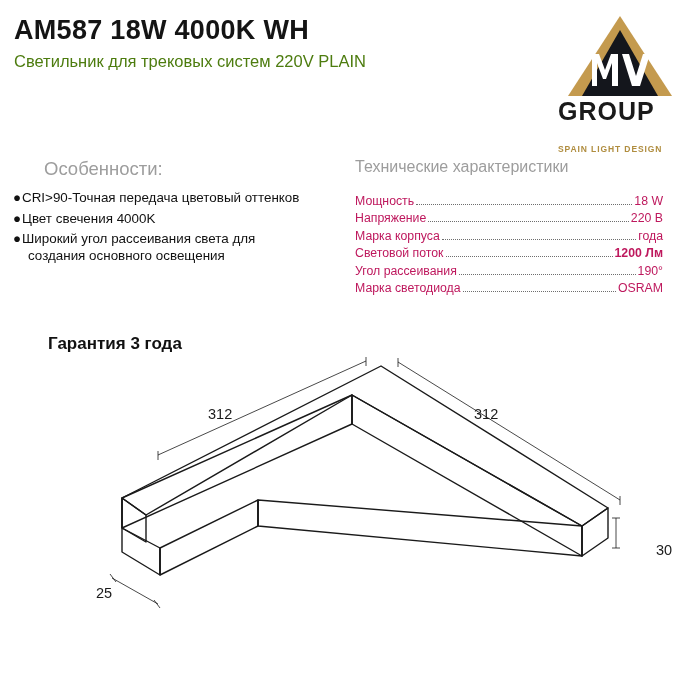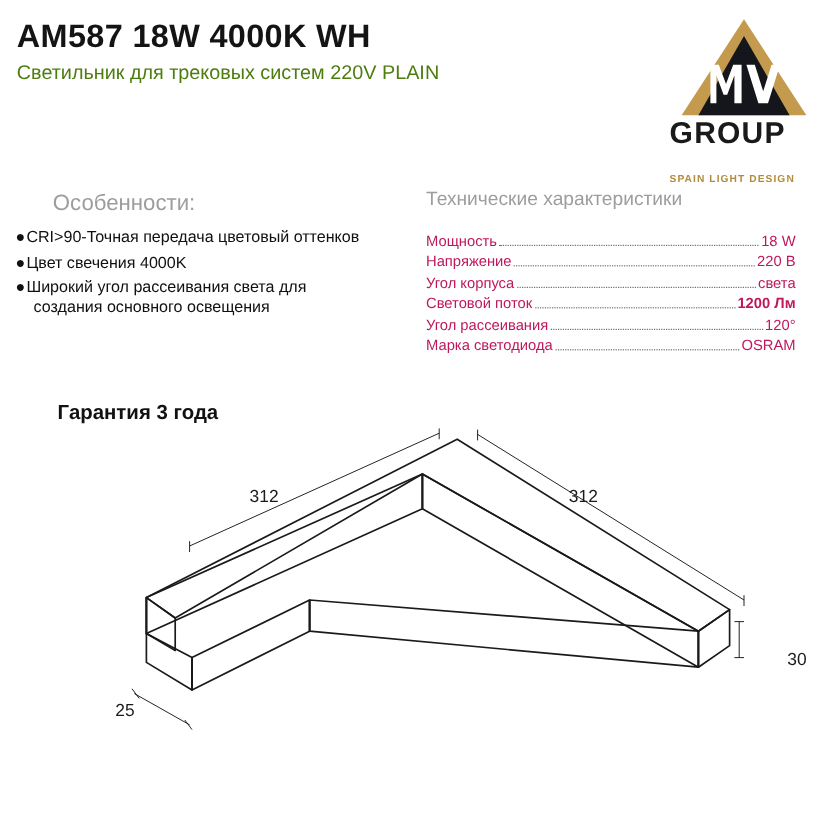--- a/index.html
+++ b/index.html
@@ -215,33 +215,33 @@
     <span class="spec-name">Мощность</span>
     <span class="spec-fill"></span>
     <span class="spec-val">18 W</span>
   </div>
   <div class="spec-row">
     <span class="spec-name">Напряжение</span>
     <span class="spec-fill"></span>
     <span class="spec-val">220 В</span>
   </div>
   <div class="spec-row">
-    <span class="spec-name">Угол корпуса</span>
-    <span class="spec-fill"></span>
-    <span class="spec-val">света</span>
+    <span class="spec-name">Марка корпуса</span>
+    <span class="spec-fill"></span>
+    <span class="spec-val">года</span>
   </div>
   <div class="spec-row">
     <span class="spec-name">Световой поток</span>
     <span class="spec-fill"></span>
     <span class="spec-val bold">1200 Лм</span>
   </div>
   <div class="spec-row">
     <span class="spec-name">Угол рассеивания</span>
     <span class="spec-fill"></span>
-    <span class="spec-val">120°</span>
+    <span class="spec-val">190°</span>
   </div>
   <div class="spec-row">
     <span class="spec-name">Марка светодиода</span>
     <span class="spec-fill"></span>
     <span class="spec-val">OSRAM</span>
   </div>
 </div>
 
 <div class="warranty">Гарантия 3 года</div>
 

